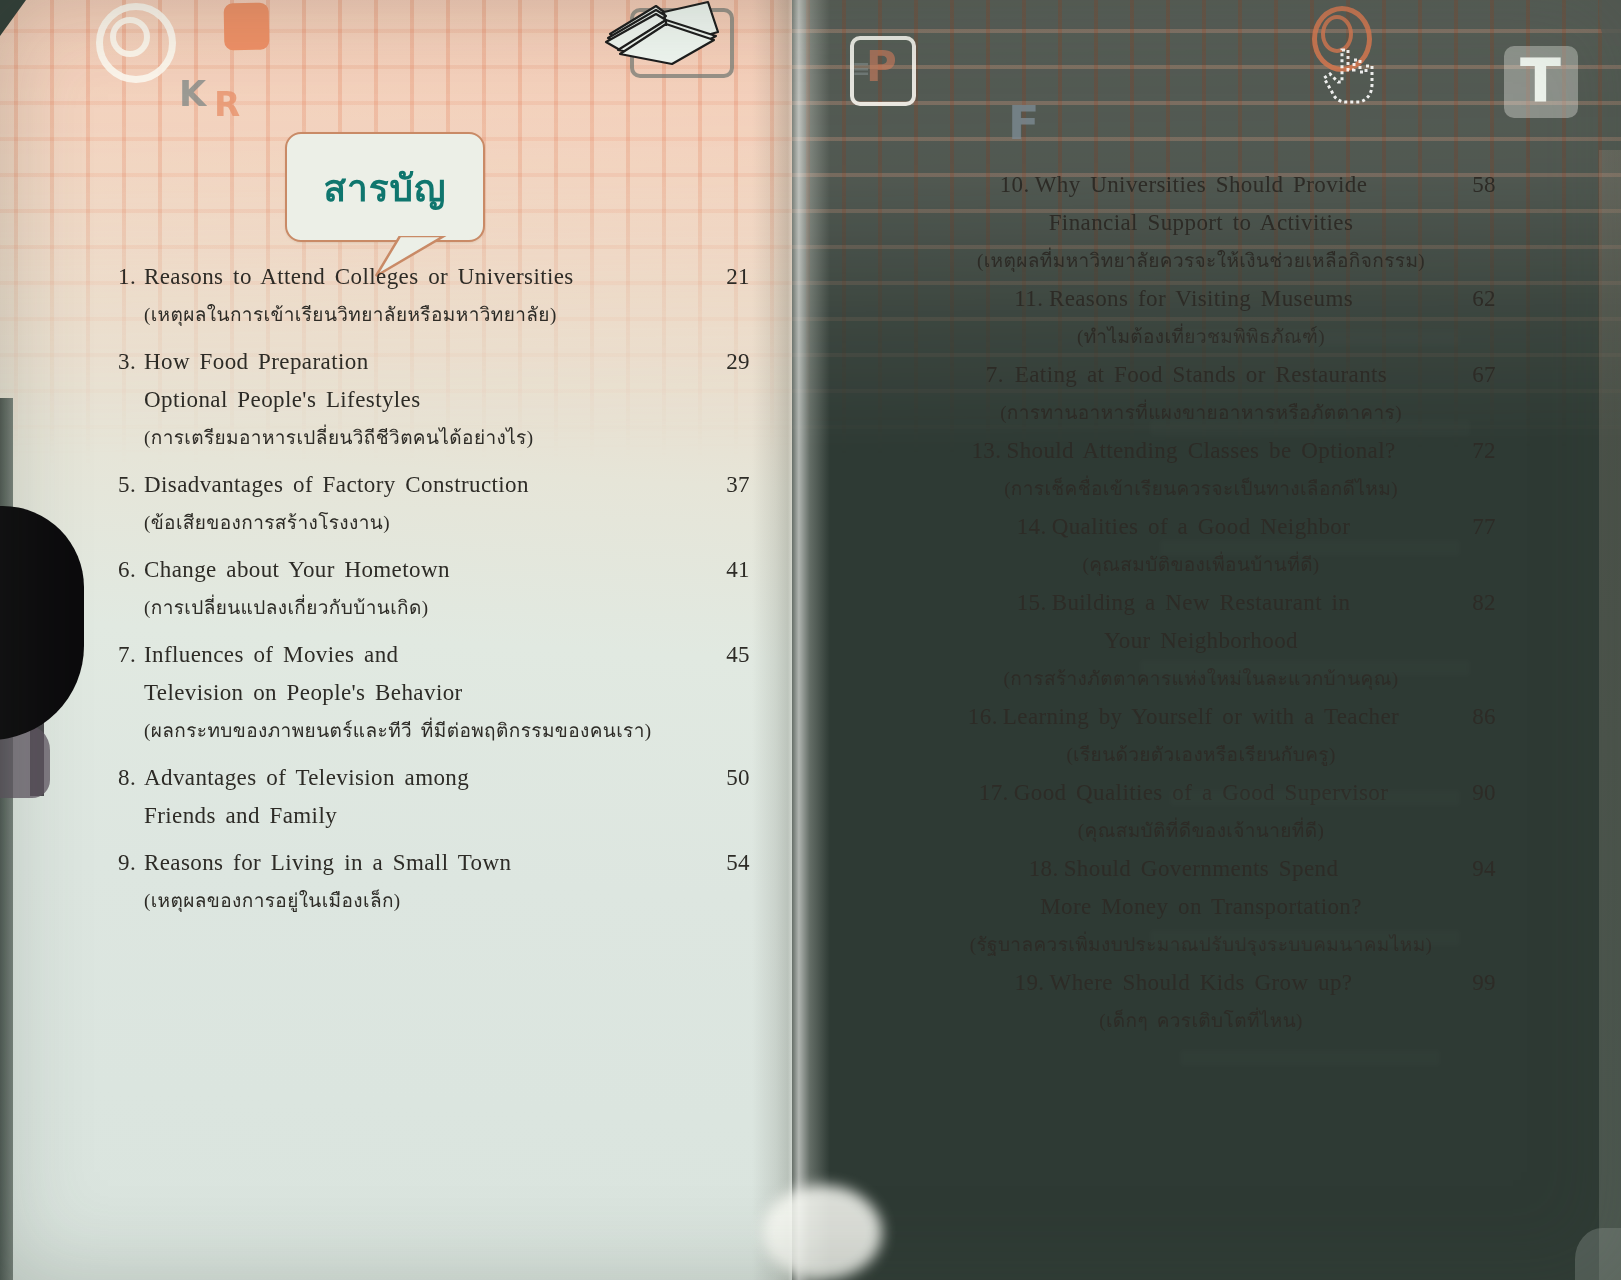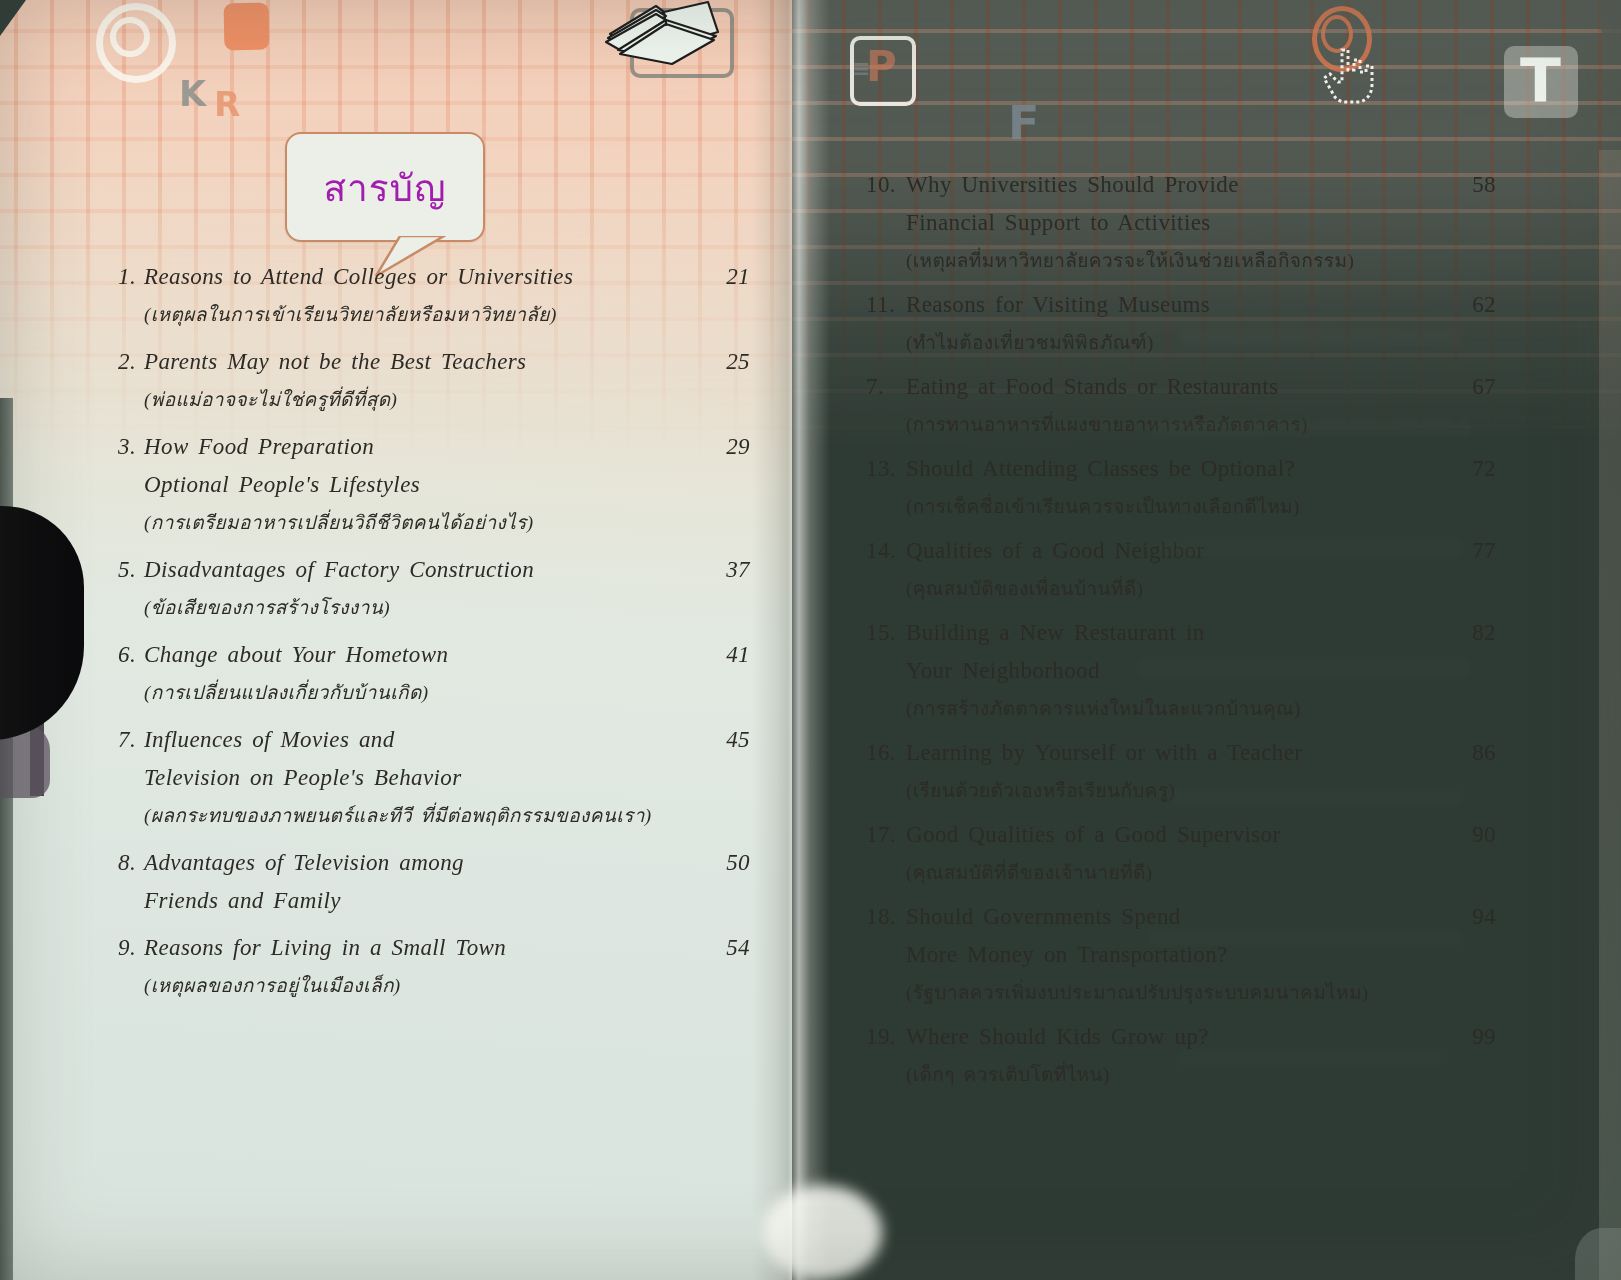--- a/index.html
+++ b/index.html
@@ -81,30 +81,30 @@
     border:4px solid rgba(216,120,80,0.8);}
   .hand-svg{position:absolute;left:1312px;top:44px;}
   .t-block{position:absolute;left:1504px;top:46px;width:74px;height:72px;border-radius:10px;
     background:rgba(250,250,244,0.35);}
   .t-block .tletter{position:absolute;left:16px;top:0px;font-family:"DejaVu Sans",sans-serif;
     font-weight:700;font-size:60px;color:#edf3ec;}
   
   .bubble{position:absolute;left:285px;top:132px;width:196px;height:106px;border-radius:16px;
     background:#ecefe7;border:2.5px solid #c98a66;display:flex;align-items:center;justify-content:center;
     box-shadow:0 1px 2px rgba(150,100,70,0.15);}
-  .bubble-title{font-family:"DejaVu Sans","Liberation Sans",sans-serif;font-weight:400;
-    font-size:37px;color:#a21caf;letter-spacing:1px;}
+  .bubble-title{font-family:"DejaVu Sans","Liberation Sans",sans-serif;font-weight:700;
+    font-size:37px;color:#0f766e;letter-spacing:1px;}
   .bubble-tail{position:absolute;left:352px;top:236px;}
   
   .toc{position:absolute;}
-  .toc-left{left:118px;top:258px;width:632px;font-style:italic;}
+  .toc-left{left:118px;top:258px;width:632px;}
   .toc-right{left:866px;top:166px;width:630px;}
   .toc-entry{position:relative;line-height:38px;font-size:23px;letter-spacing:.4px;word-spacing:3.5px;}
   .toc-left .toc-entry{margin-bottom:9px;}
-  .toc-right .toc-entry{margin-bottom:6px;}
+  .toc-right .toc-entry{text-align:center;}
   .no{display:inline-block;}
   .toc-left .no{width:26px;}
   .toc-right .no{width:40px;}
   .eng-cont,.thai-line{padding-left:26px;}
   .toc-right .eng-cont,.toc-right .thai-line{padding-left:40px;}
   .thai-line{font-size:19px;}
   .pg{position:absolute;right:0;top:0;}
   
   .bleed{position:absolute;background:#5e6e66;opacity:0.055;border-radius:3px;filter:blur(2px);}
   
@@ -162,25 +162,20 @@
     <path d="M48 0 L92 0 L24 40 Z" fill="#ecefe7" stroke="#c98a66" stroke-width="2.5"></path>
   </svg>
 
   <div class="toc toc-left">
       <div class="toc-entry">
         <div class="eng-line"><span class="no">1.</span><span class="txt">Reasons to Attend Colleges or Universities</span></div>
         <div class="thai-line">(เหตุผลในการเข้าเรียนวิทยาลัยหรือมหาวิทยาลัย)</div>
         <span class="pg">21</span>
       </div>
       <div class="toc-entry">
-        <div class="eng-line"><span class="no">2.</span><span class="txt">Parents May not be the Best Teachers</span></div>
-        <div class="thai-line">(พ่อแม่อาจจะไม่ใช่ครูที่ดีที่สุด)</div>
-        <span class="pg">25</span>
-      </div>
-      <div class="toc-entry">
         <div class="eng-line"><span class="no">3.</span><span class="txt">How Food Preparation</span></div>
         <div class="eng-cont">Optional People's Lifestyles</div>
         <div class="thai-line">(การเตรียมอาหารเปลี่ยนวิถีชีวิตคนได้อย่างไร)</div>
         <span class="pg">29</span>
       </div>
       <div class="toc-entry">
         <div class="eng-line"><span class="no">5.</span><span class="txt">Disadvantages of Factory Construction</span></div>
         <div class="thai-line">(ข้อเสียของการสร้างโรงงาน)</div>
         <span class="pg">37</span>
       </div>

